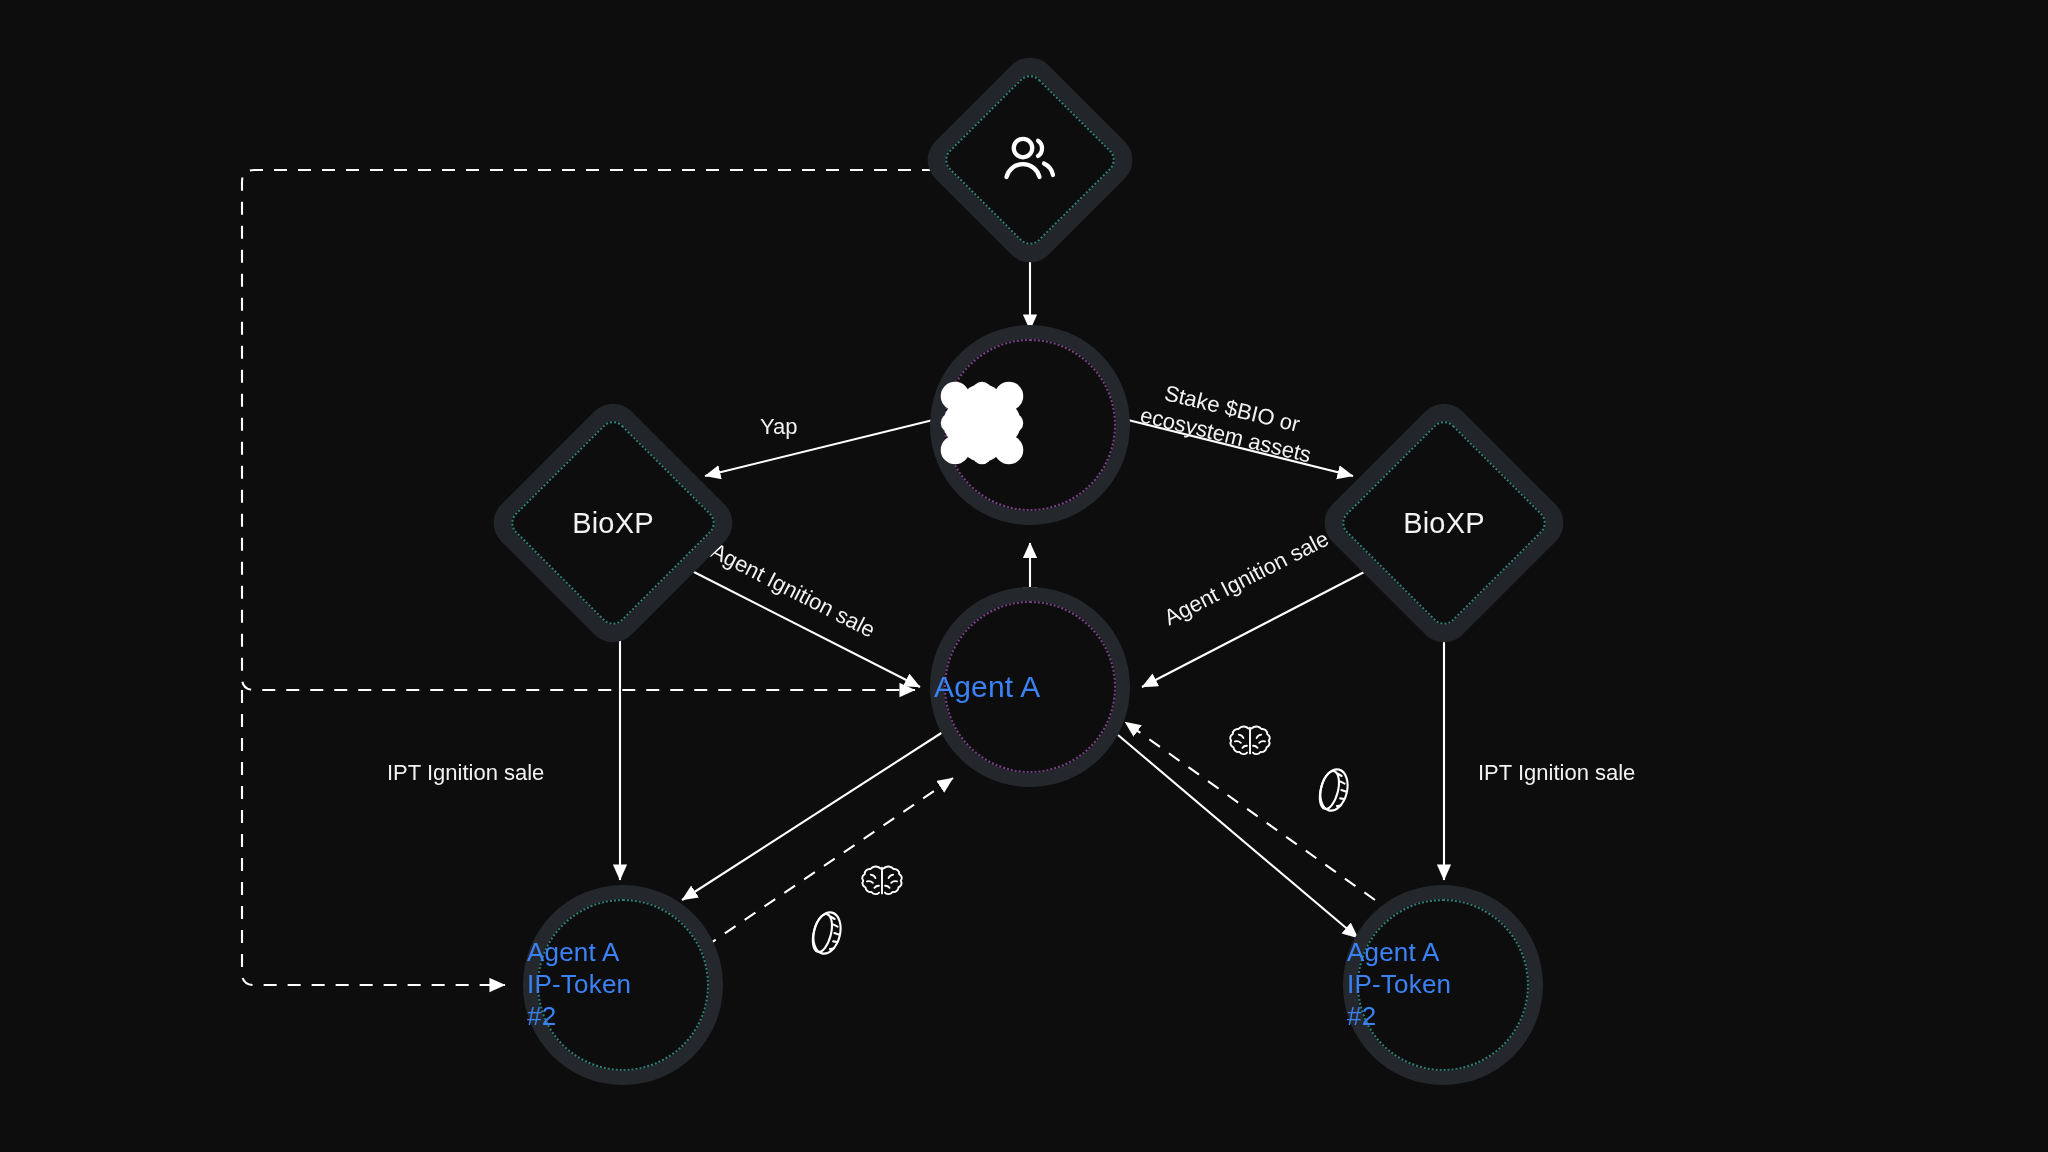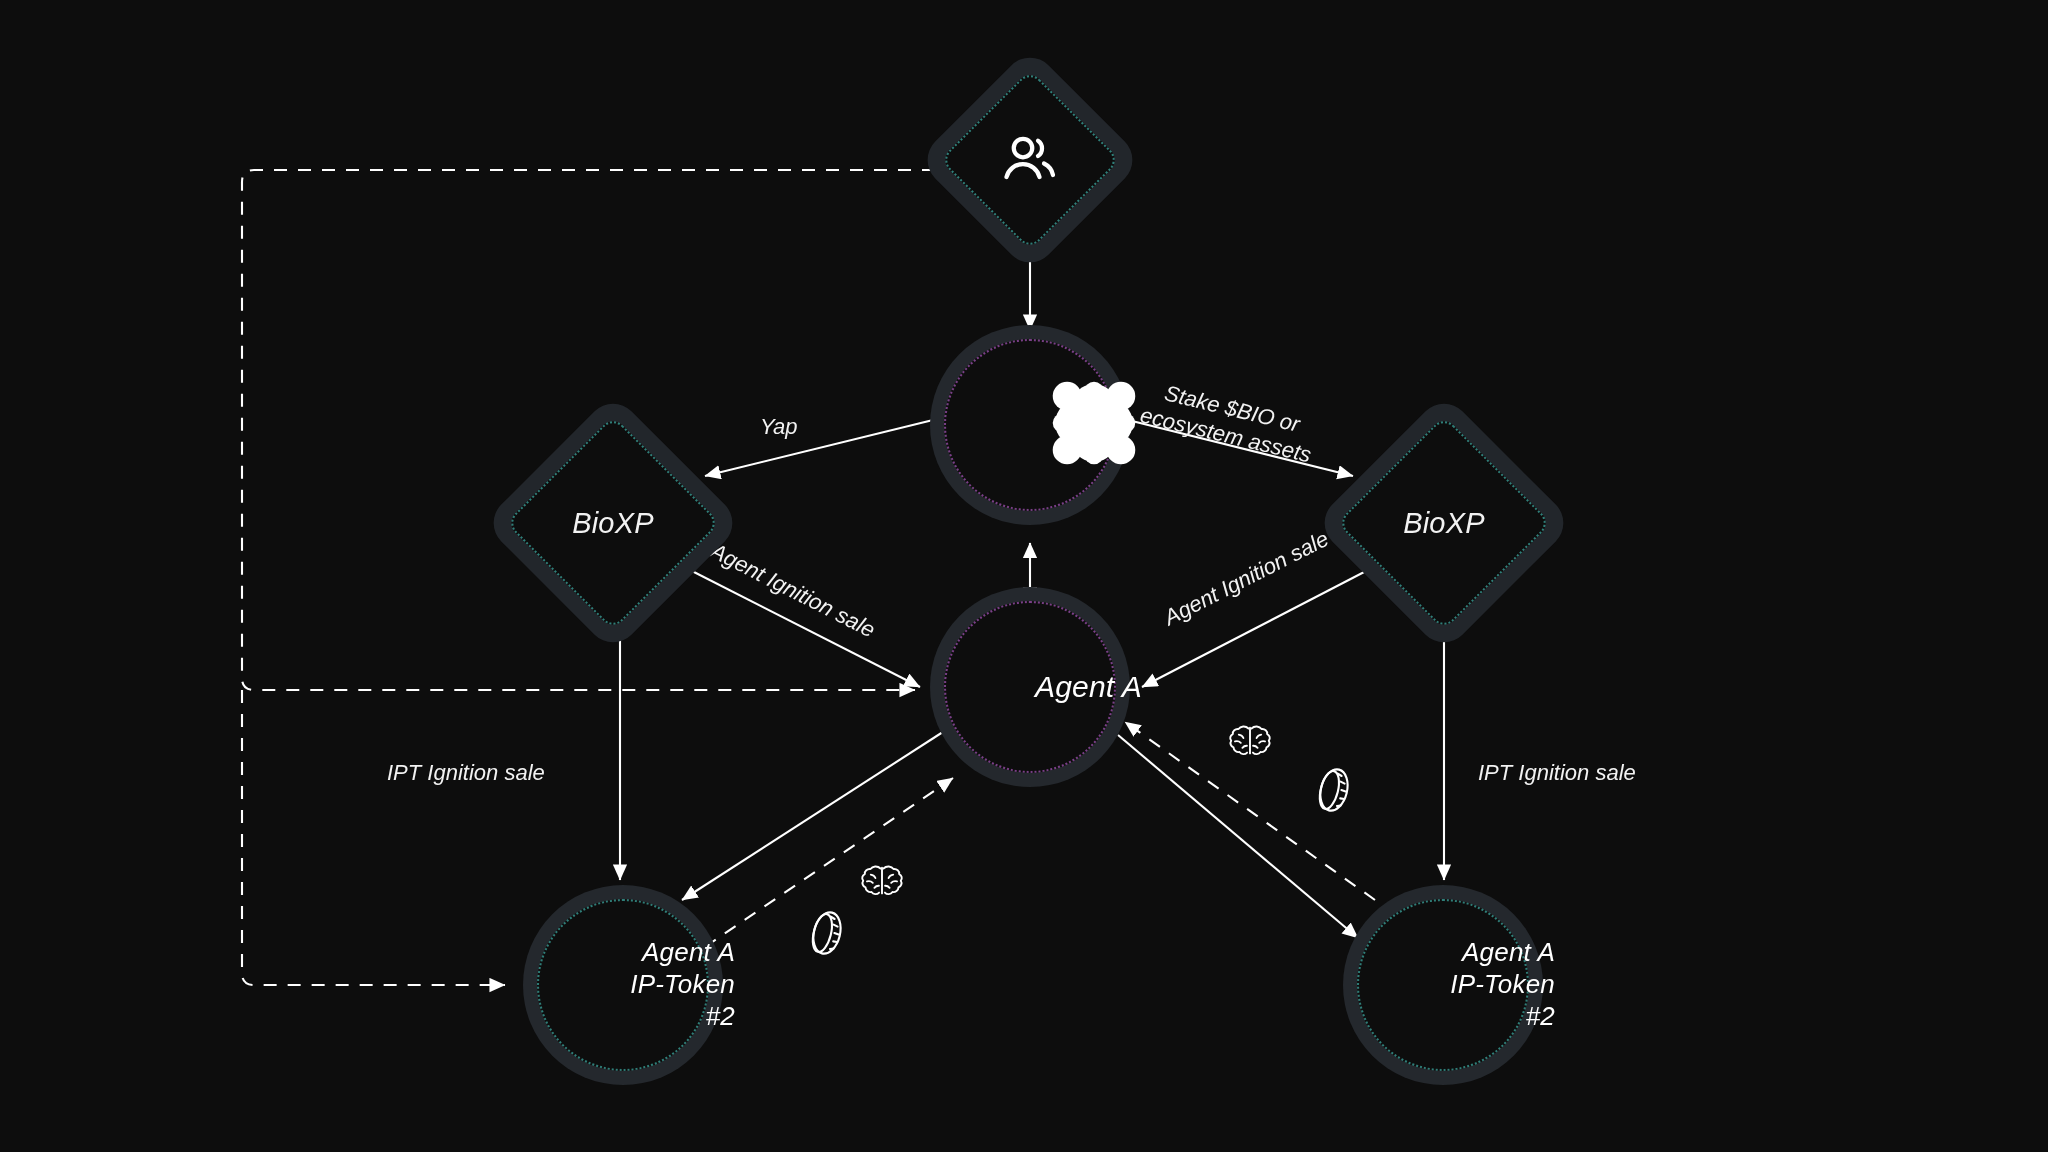--- a/index.html
+++ b/index.html
@@ -7,21 +7,20 @@
     padding: 0;
     background: #0d0d0d;
   }
   #stage {
     position: relative;
     width: 1768px;
     height: 1152px;
     background: #0d0d0d;
     overflow: hidden;
     font-family: "Liberation Sans", sans-serif;
-    font-style: italic;
   }
   #edges {
     position: absolute;
     left: 0;
     top: 0;
     width: 2048px;
     height: 1152px;
   }
 
   
@@ -63,26 +62,26 @@
     position: absolute;
     left: 14px; top: 14px; right: 14px; bottom: 14px;
     border-radius: 50%;
     background: #0d0d0d;
     box-sizing: border-box;
   }
   .circle.purple .inner { border: 2px dotted #7a3f87; }
   .circle.teal   .inner { border: 2px dotted #2f7e78; }
   .circle .content {
     position: absolute;
-    left: 12px; top: 0; width: 100%; height: 100%;
+    left: 4px; top: 0; width: 100%; height: 100%;
     display: flex;
     flex-direction: column;
-    align-items: flex-end;
+    align-items: flex-start;
     justify-content: center;
-    color: #ffffff;
+    color: #3b82f6;
     text-align: center;
     line-height: 1.22;
   }
 
   .label-xl { font-size: 30px; font-weight: 400; letter-spacing: .2px; }
   .label-lg { font-size: 29px; font-weight: 400; letter-spacing: .2px; }
   .label-md { font-size: 26px; font-weight: 400; letter-spacing: .2px; }
 
   
   .edge-label {

